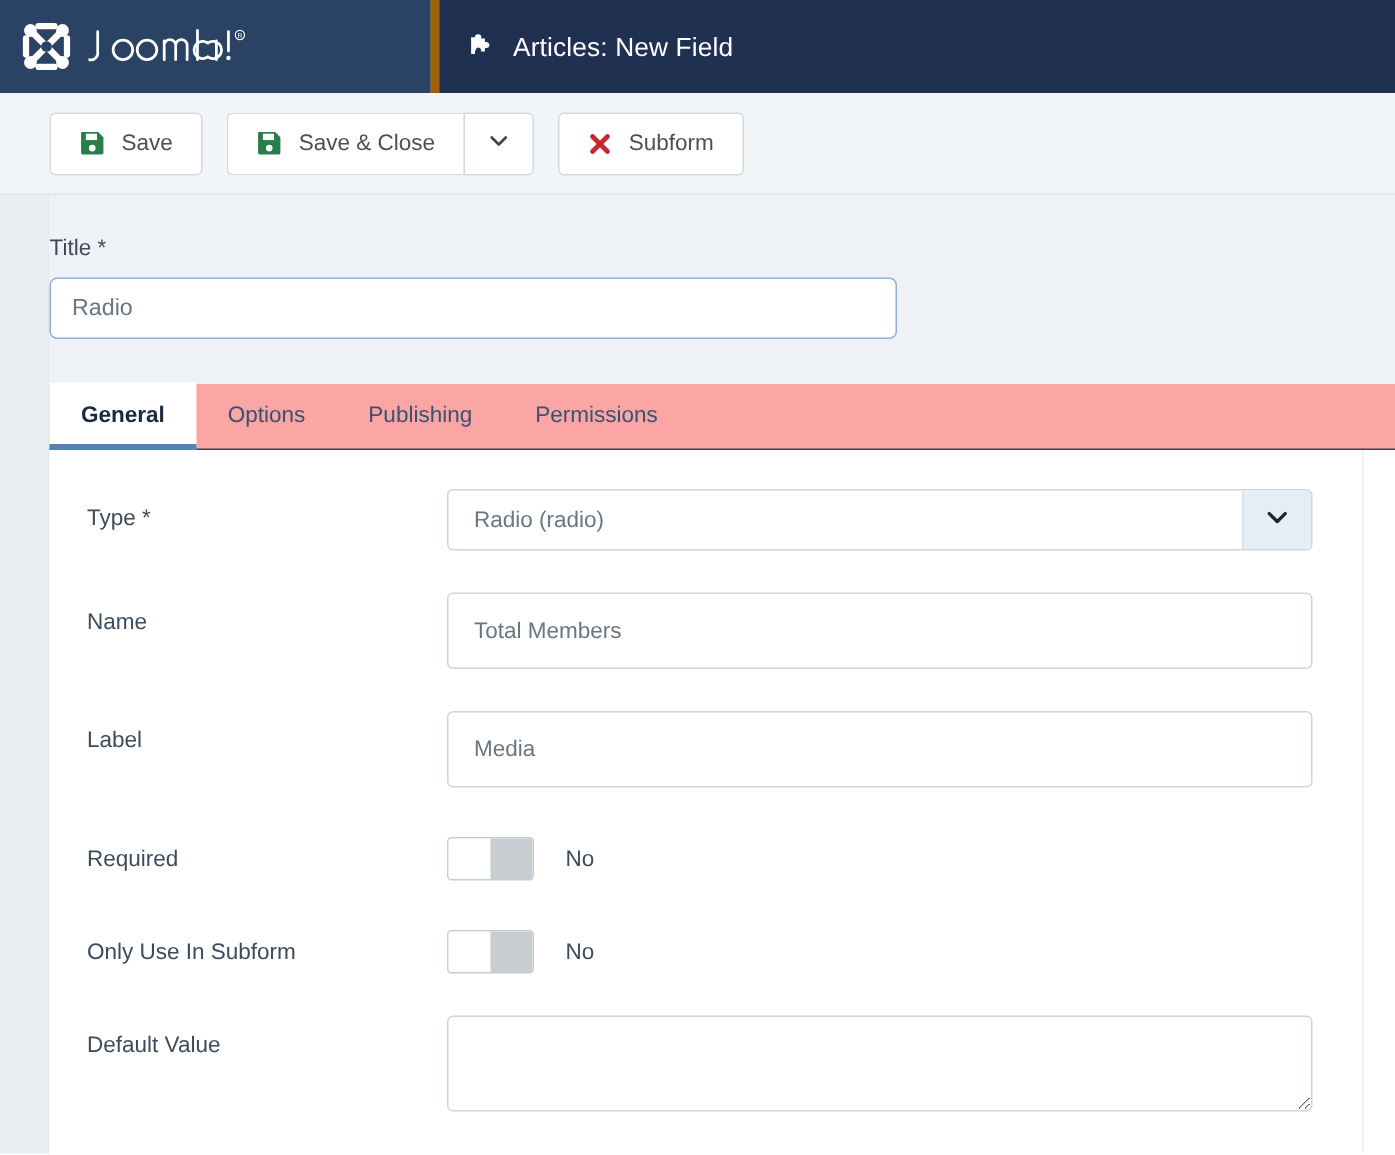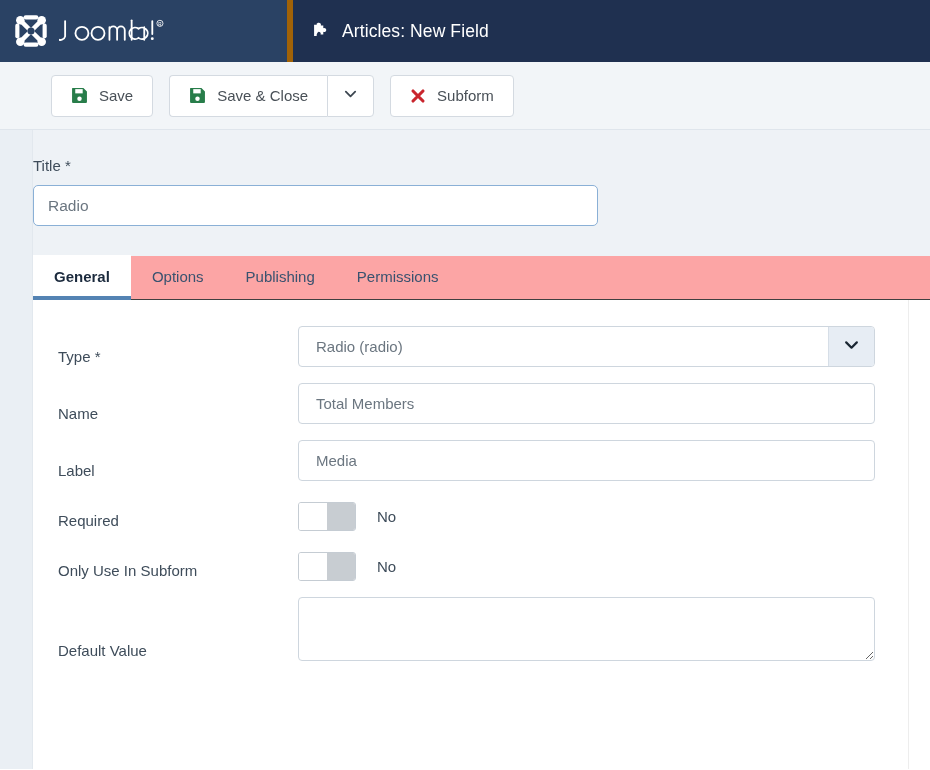--- a/index.html
+++ b/index.html
@@ -63,21 +63,21 @@
   }
 
   
   .toolbar {
     height: 68px;
     width: 930px;
     background: #f2f5f8;
     border-bottom: 1px solid #dfe5ec;
     display: flex;
     align-items: center;
-    padding-left: 51px;
+    padding-left: 33px;
     gap: 16px;
   }
   .tb-btn {
     height: 42px;
     background: #ffffff;
     border: 1px solid #d4dae1;
     border-radius: 4px;
     display: inline-flex;
     align-items: center;
     padding: 0 19px;
@@ -195,37 +195,37 @@
   
   .form-area {
     background: #ffffff;
     flex: 1 1 auto;
     padding-top: 26px;
     overflow: hidden;
     position: relative;
   }
   .form-row {
     display: flex;
-    align-items: flex-end;
+    align-items: flex-start;
     padding-left: 25px;
-    margin-bottom: 16px;
+    margin-bottom: 28px;
   }
   .f-label {
     width: 240px;
     flex: 0 0 240px;
     font-size: 15px;
     color: #3e4c5a;
     padding-top: 11px;
     line-height: 1.25;
   }
   .f-control { flex: 1 1 auto; }
 
   .f-input {
     width: 577px;
-    height: 41px;
+    height: 51px;
     background: #ffffff;
     border: 1px solid #ced6de;
     border-radius: 4px;
     padding: 0 17px;
     font-size: 15px;
     color: #6b7680;
     font-family: "Liberation Sans", sans-serif;
     outline: none;
     display: block;
   }

